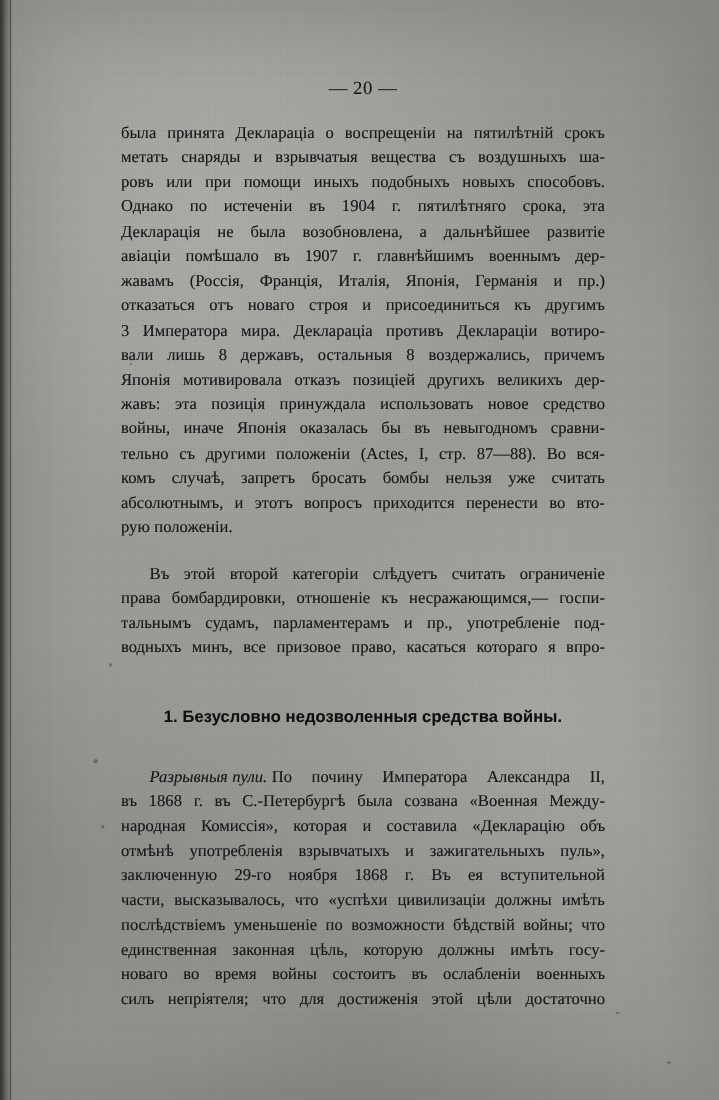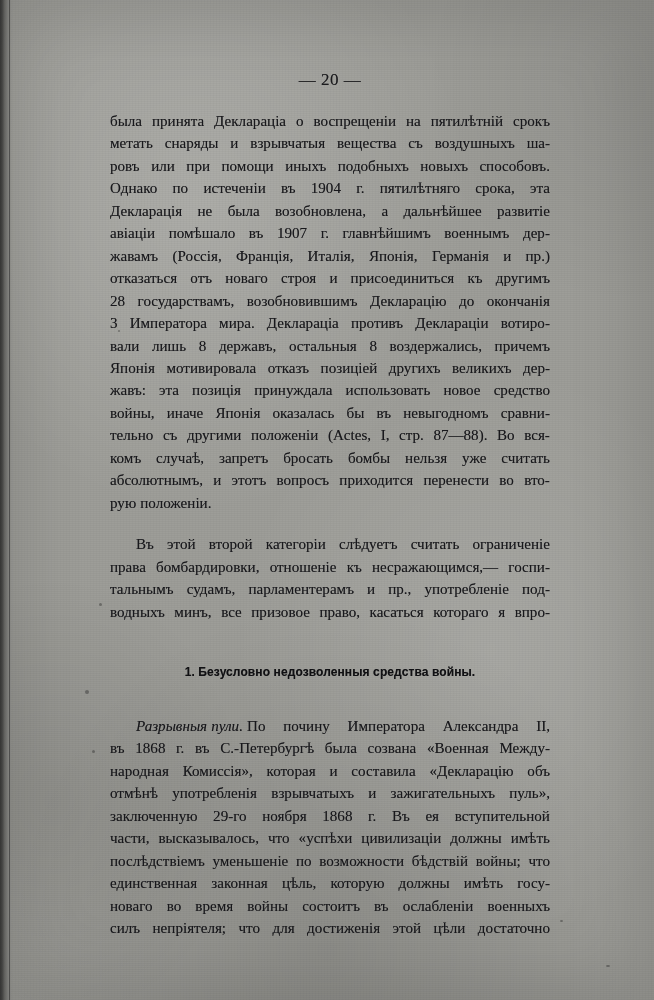--- a/index.html
+++ b/index.html
@@ -110,21 +110,21 @@
   .para .ln.j {
     display: flex;
     justify-content: space-between;
     white-space: normal;
   }
   .para .ln.j > span { white-space: pre; }
 
   .indent { display: inline-block; width: 26px; }
 
   .section-heading {
-    font-size: 12px;
+    font-size: 15px;
     font-weight: bold;
     text-align: center;
     letter-spacing: .1px;
     margin: 0;
     color: #101013;
     font-family: "Liberation Sans", "DejaVu Sans", sans-serif;
   }
 
   .gap-before-heading { height: 42px; }
   .gap-after-heading  { height: 36px; }
@@ -243,28 +243,20 @@
           </span>
           <span class="ln j">
             <span>отказаться</span>
             <span>отъ</span>
             <span>новаго</span>
             <span>строя</span>
             <span>и</span>
             <span>присоединиться</span>
             <span>къ</span>
             <span>другимъ</span>
-          </span>
-          <span class="ln j">
-            <span>28</span>
-            <span>государствамъ,</span>
-            <span>возобновившимъ</span>
-            <span>Декларацію</span>
-            <span>до</span>
-            <span>окончанія</span>
           </span>
           <span class="ln j">
             <span>3</span>
             <span>Императора</span>
             <span>мира.</span>
             <span>Деклараціа</span>
             <span>противъ</span>
             <span>Деклараціи</span>
             <span>вотиро-</span>
           </span>

